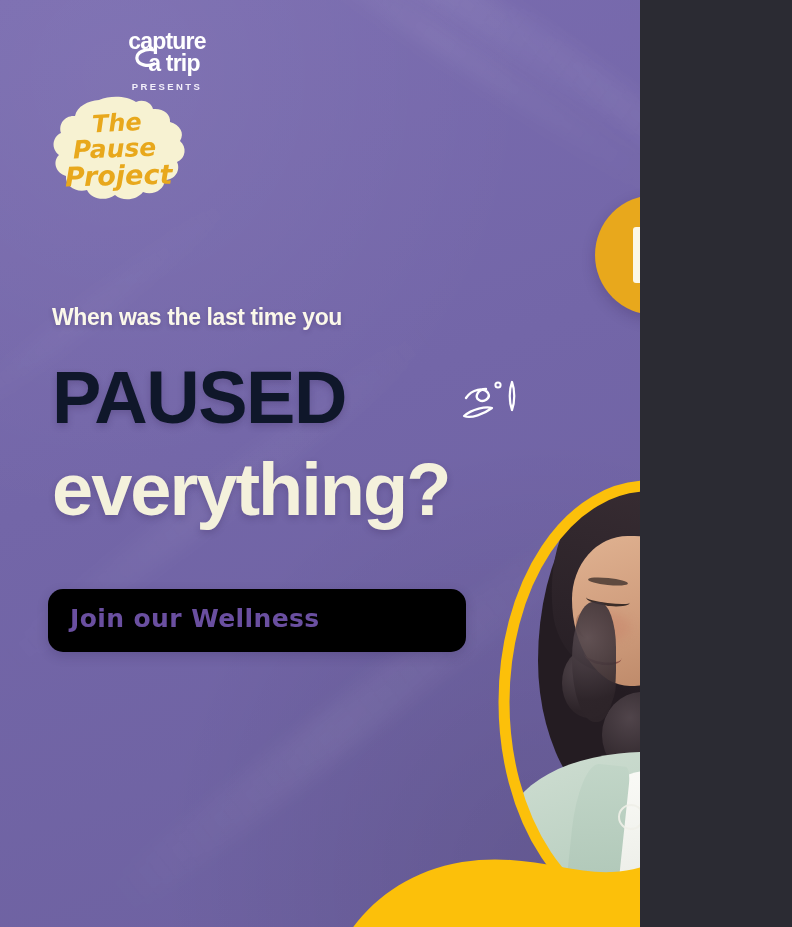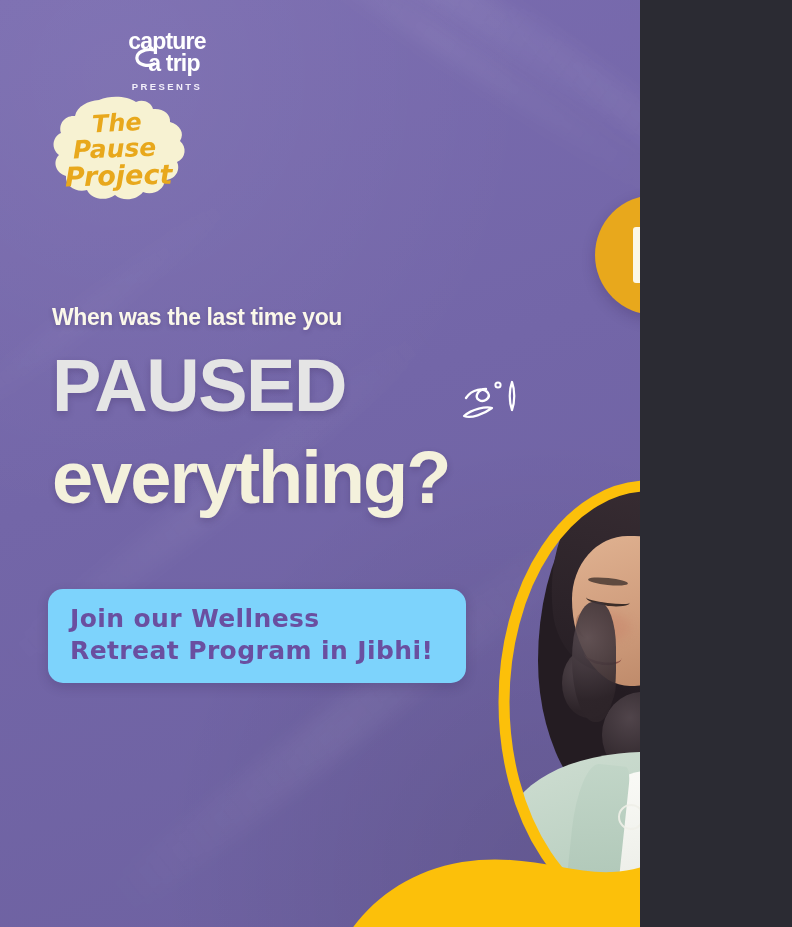--- a/index.html
+++ b/index.html
@@ -143,22 +143,22 @@
   }
   .hl-kicker {
     color: #FBF8EA;
     font-size: 23px;
     font-weight: bold;
     letter-spacing: -0.4px;
     line-height: 1.1;
     text-shadow: 0 2px 5px rgba(40,24,70,0.22);
   }
   .hl-big {
-    margin-top: 20px;
-    color: #e5e5e5;
+    margin-top: 32px;
+    color: #0f172a;
     font-size: 74px;
     font-weight: bold;
     letter-spacing: -1.5px;
     line-height: 0.98;
     text-shadow: 0 3px 7px rgba(40,24,70,0.22);
   }
   .hl-big2 {
     margin-top: 18px;
     color: #F4F1DC;
     font-size: 74px;
@@ -178,21 +178,21 @@
   }
 
   
   .cta {
     position: absolute;
     left: 48px;
     top: 589px;
     width: 418px;
     padding: 14px 4px 17px 22px;
     box-sizing: border-box;
-    background: #7dd3fc;
+    background: #000000;
     border-radius: 15px;
     box-shadow: 0 4px 12px rgba(40,24,70,0.20);
   }
   .cta-line {
     color: #6A4FA0;
     font-family: "DejaVu Sans", sans-serif;
     font-size: 25px;
     font-weight: bold;
     line-height: 1.26;
     letter-spacing: 0.4px;
@@ -398,21 +398,20 @@
 
   <svg class="doodle" viewBox="0 0 68 54" fill="none">
     <path d="M8 22 C14 13, 26 11, 30 17 C33 22, 26 27, 21 24 C16 21, 20 13, 28 13" stroke="#FFFFFF" stroke-width="2.4" stroke-linecap="round" fill="none"></path>
     <path d="M6 40 C14 33, 28 30, 34 32 C26 38, 13 43, 6 40 Z" stroke="#FFFFFF" stroke-width="2.2" fill="none" stroke-linejoin="round"></path>
     <circle cx="40" cy="9" r="2.6" stroke="#FFFFFF" stroke-width="2" fill="none"></circle>
     <path d="M54 6 C57 14, 57 26, 54 34 C51 26, 51 14, 54 6 Z" stroke="#FFFFFF" stroke-width="2.2" fill="none" stroke-linejoin="round"></path>
   </svg>
 
   <div class="cta">
     <div class="cta-line">Join our Wellness</div>
-    <div class="cta-line">Retreat Program in Jibhi!</div>
   </div>
 
   <div class="photo-wrap">
     <div class="person-clip">
       <div class="hair-back"></div>
       <div class="hair-curl" style="left:108px;top:40px;width:66px;height:62px;"></div>
       <div class="hair-curl" style="left:188px;top:26px;width:82px;height:74px;"></div>
       <div class="hair-curl" style="left:236px;top:96px;width:78px;height:80px;"></div>
       <div class="hair-curl" style="left:206px;top:180px;width:86px;height:86px;"></div>
       <div class="hair-curl" style="left:150px;top:240px;width:80px;height:86px;"></div>

